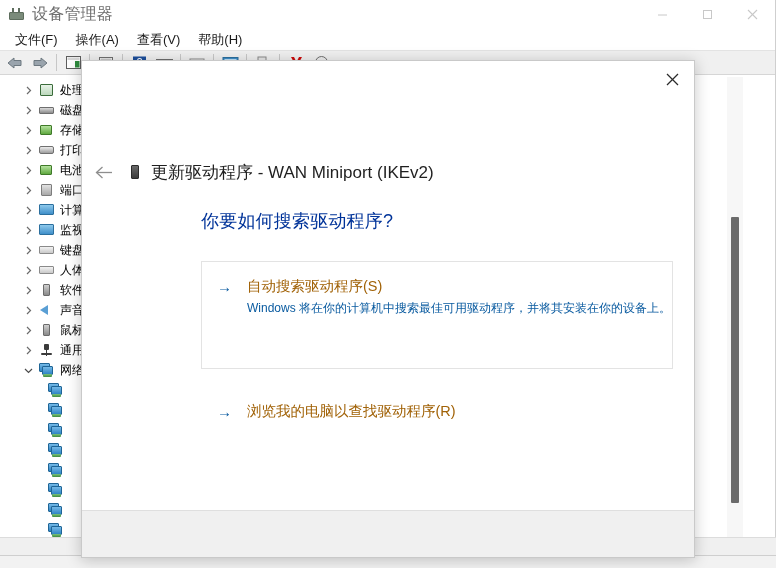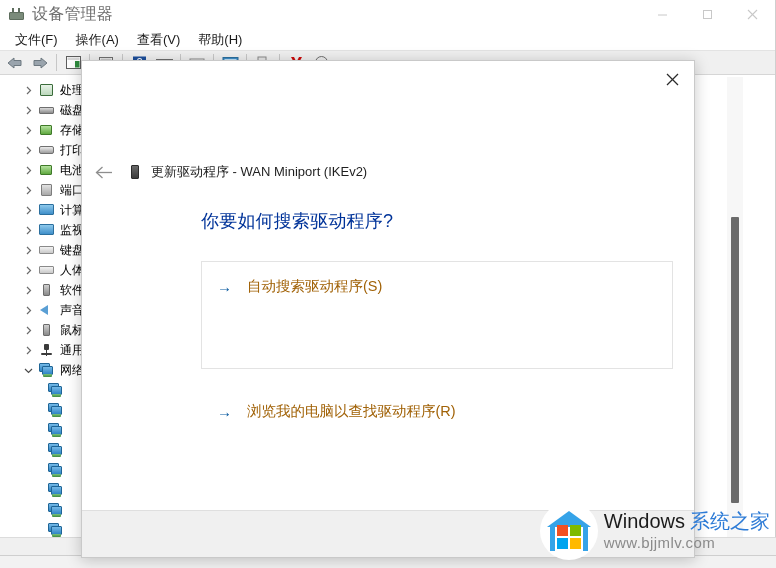--- a/index.html
+++ b/index.html
@@ -275,21 +275,21 @@
     position: relative;
   }
   .dlg-dev-icon .b {
     position: absolute; left: 4px; top: 2px;
     width: 8px; height: 14px;
     background: linear-gradient(#6a6a6a,#3a3a3a);
     border: 1px solid #2b2b2b;
     border-radius: 1px;
   }
   .dlg-title {
-    font-size: 13px; color: #1f1f1f; white-space: nowrap;
+    font-size: 17px; color: #1f1f1f; white-space: nowrap;
   }
 
   .dlg-heading {
     position: absolute;
     left: 119px; top: 148px;
     font-size: 18px; color: #003399;
     letter-spacing: .2px;
   }
 
   .option {
@@ -768,51 +768,31 @@
       <div class="dlg-title">更新驱动程序 - WAN Miniport (IKEv2)</div>
     </div>
 
     <div class="dlg-heading">你要如何搜索驱动程序?</div>
 
     <div class="option boxed">
       <div class="opt-inner">
         <div class="opt-arrow">→</div>
         <div class="opt-text">
           <div class="opt-title">自动搜索驱动程序(S)</div>
+          <div class="opt-desc">Windows 将在你的计算机中搜索最佳可用驱动程序，并将其安装在你的设备上。</div>
         </div>
       </div>
     </div>
 
     <div class="option plain">
       <div class="opt-inner">
         <div class="opt-arrow">→</div>
         <div class="opt-text">
           <div class="opt-title">浏览我的电脑以查找驱动程序(R)</div>
         </div>
       </div>
     </div>
 
     <div class="dlg-footer"></div>
   </div>
 
-  <div class="watermark">
-    <div class="wm-circle">
-      <div class="wm-logo">
-        <div class="wm-roof"></div>
-        <div class="wm-wall-l"></div>
-        <div class="wm-wall-r"></div>
-        <div class="wm-grid">
-          <div class="wm-q1"></div>
-            <div class="wm-q2"></div>
-          <div class="wm-q3"></div>
-            <div class="wm-q4"></div>
-        </div>
-      </div>
-    </div>
-    <div class="wm-text">
-      <div class="wm-line1">
-        <span class="wm-brand-en">Windows</span><span class="wm-brand-cn">系统之家</span>
-      </div>
-      <div class="wm-line2">www.bjjmlv.com</div>
-    </div>
-  </div>
 
 </div>
 
 </body></html>

